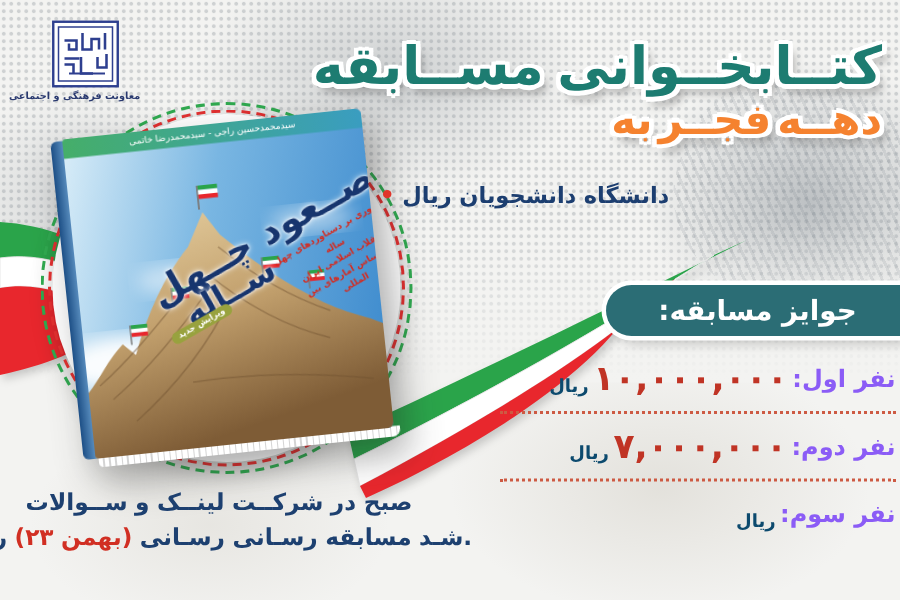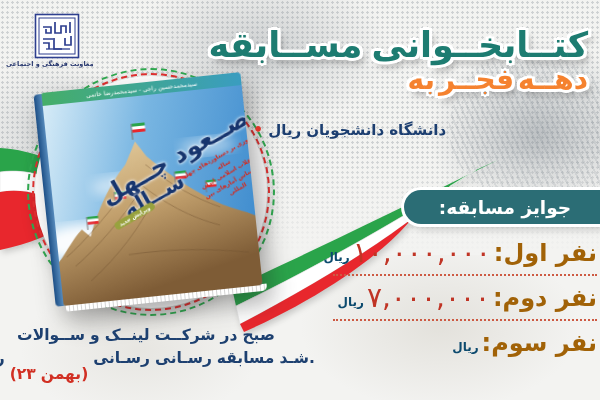--- a/index.html
+++ b/index.html
@@ -79,29 +79,29 @@
   .ribbon.left{left:0;top:146px;}
   .ribbon.right{left:226px;top:148px;}
   
   .badge{position:absolute;right:0;top:190px;width:190px;height:34px;z-index:5;
     background:#2b6d75;border-radius:19px 0 0 19px;display:flex;align-items:center;
     justify-content:center;padding-left:6px;
     box-shadow:0 0 0 3px #ffffff,4px 5px 8px rgba(0,0,0,.2);}
   .badge span{color:#fff;font-size:18.5px;font-weight:bold;direction:rtl;}
   .prizes{position:absolute;right:3px;top:232px;width:264px;z-index:5;}
   .prow{display:flex;direction:rtl;align-items:center;gap:3px;height:41px;}
-  .plabel{font-size:24px;font-weight:bold;color:#a16207;white-space:nowrap;}
-  .pamount{font-size:28px;font-weight:normal;color:#c03425;letter-spacing:.5px;white-space:nowrap;}
+  .plabel{font-size:16px;font-weight:bold;color:#8b5cf6;white-space:nowrap;}
+  .pamount{font-size:23px;font-weight:bold;color:#c03425;letter-spacing:.5px;white-space:nowrap;}
   .pcur{font-size:12px;font-weight:bold;color:#0c4a6e;padding-top:8px;}
   .psep{border-top:2px dotted #cd5a43;width:100%;margin:1px 0;}
   
   .note{position:absolute;left:2px;top:324px;width:288px;z-index:5;color:#1d4070;
     font-weight:bold;font-size:15.5px;line-height:23px;}
   .nline{display:flex;justify-content:center;gap:5px;direction:ltr;white-space:nowrap;}
-  .hl{color:#d12f23;margin-top:16px;}
+  .hl{color:#d12f23;}
 </style>
 </head>
 <body>
 
 <div class="canvas">
 
   <div class="blob b1"></div>
   <div class="blob b2"></div>
   <div class="blob b3"></div>
   <div class="blob b4"></div>

